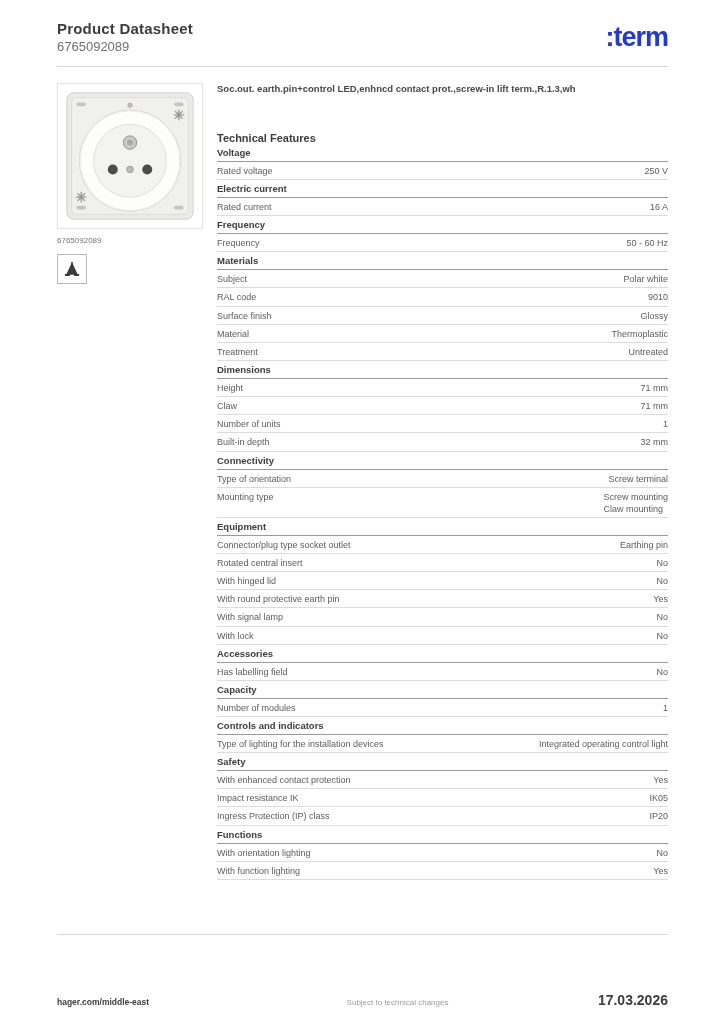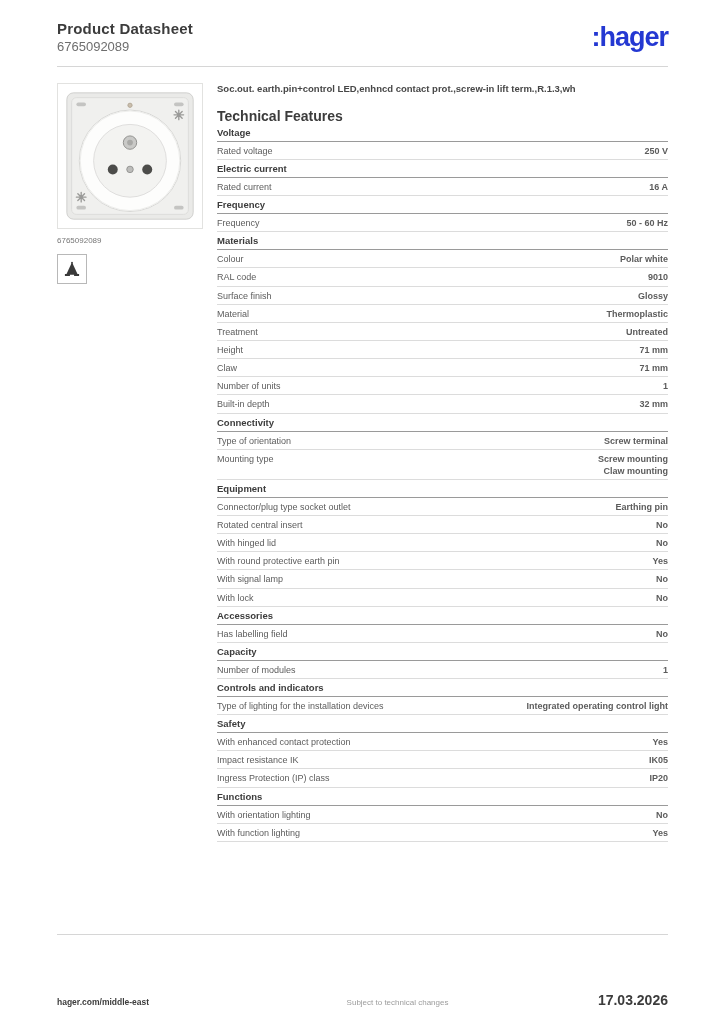--- a/index.html
+++ b/index.html
@@ -24,51 +24,51 @@
   .content { display: flex; gap: 14px; margin-top: 16px; }
   .left-col { width: 146px; flex-shrink: 0; }
   .image-box { width: 146px; height: 146px; border: 1px solid #e2e2e0; padding: 5px; background: #fff; }
   .image-box svg { width: 100%; height: 100%; display: block; }
   .image-caption { font-size: 8px; color: #777; margin-top: 7px; }
   .picto-box { width: 30px; height: 30px; border: 1px solid #b8b8b8; margin-top: 9px;
                display: flex; align-items: center; justify-content: center; background: #fff; }
 
   .right-col { flex: 1; min-width: 0; }
   .product-title { font-size: 9.5px; font-weight: bold; color: #474747; line-height: 1.35; }
-  .features-heading { font-size: 14px; font-weight: bold; color: #3c3c3c; margin-top: 12px; }
+  .features-heading { font-size: 11px; font-weight: bold; color: #3c3c3c; margin-top: 36px; }
 
   
   .section { margin-top: 0; }
   .section-title { font-size: 9.5px; font-weight: bold; color: #3c3c3c;
                    padding: 3px 0 3px; border-bottom: 1px solid #9a9a9a; }
   .row { display: flex; justify-content: space-between; align-items: flex-start; gap: 27px;
          padding: 3px 0 2px; border-bottom: 1px solid #dcdcdc;
          font-size: 9px; color: #5c5c5c; line-height: 1.35; }
   .row-label { text-align: left; }
-  .row-value { text-align: right; white-space: pre-line; font-weight: bold; }
+  .row-value { text-align: left; white-space: pre-line; }
 
   
   .footer { position: absolute; left: 57px; right: 56px; bottom: 16px;
             border-top: 1px solid #d6d6d6; padding-top: 9px;
             display: flex; justify-content: space-between; align-items: baseline; }
   .footer-left  { font-size: 8.5px; font-weight: bold; color: #3c3c3c; }
   .footer-center{ font-size: 8px; color: #9c9c9c; margin-left: 48px; }
   .footer-right { font-size: 14px; font-weight: bold; color: #3c3c3c; margin-top: 48px; }
 </style>
 </head>
 <body>
 
 <div class="page">
 
   <div class="header">
     <div>
       <div class="header-title">Product Datasheet</div>
       <div class="header-ref">6765092089</div>
     </div>
-    <div class="logo" style="color: rgb(36, 56, 210);">:hager</div>
+    <div class="logo" style="color: rgb(36, 56, 210);">:term</div>
   </div>
 
   <div class="content">
 
     <div class="left-col">
       <div class="image-box">
         <svg viewBox="0 0 140 140">
           <rect x="4" y="4" width="132" height="132" rx="7" fill="#eaeae8" stroke="#cfcfcd"></rect>
           <rect x="9" y="9" width="122" height="122" rx="5" fill="#f0f0ee" stroke="#dcdcda"></rect>
 
@@ -129,41 +129,42 @@
           <div class="section">
             <div class="section-title">Frequency</div>
             <div class="row">
               <div class="row-label">Frequency</div>
               <div class="row-value">50 - 60 Hz</div>
             </div>
           </div>
           <div class="section">
             <div class="section-title">Materials</div>
             <div class="row">
-              <div class="row-label">Colour</div>
+              <div class="row-label">Subject</div>
               <div class="row-value">Polar white</div>
             </div>
             <div class="row">
               <div class="row-label">RAL code</div>
               <div class="row-value">9010</div>
             </div>
             <div class="row">
               <div class="row-label">Surface finish</div>
               <div class="row-value">Glossy</div>
             </div>
             <div class="row">
               <div class="row-label">Material</div>
               <div class="row-value">Thermoplastic</div>
             </div>
             <div class="row">
               <div class="row-label">Treatment</div>
               <div class="row-value">Untreated</div>
             </div>
           </div>
           <div class="section">
+            <div class="section-title">Dimensions</div>
             <div class="row">
               <div class="row-label">Height</div>
               <div class="row-value">71 mm</div>
             </div>
             <div class="row">
               <div class="row-label">Claw</div>
               <div class="row-value">71 mm</div>
             </div>
             <div class="row">
               <div class="row-label">Number of units</div>

